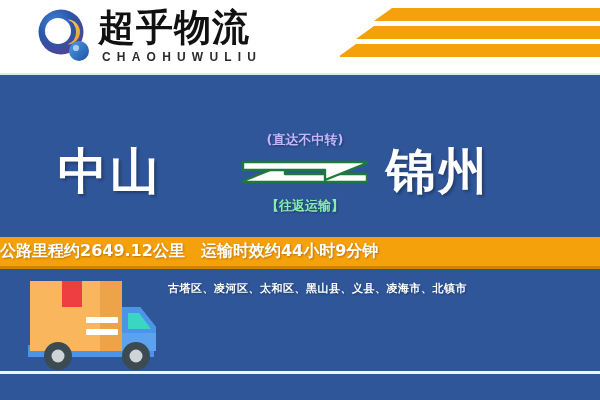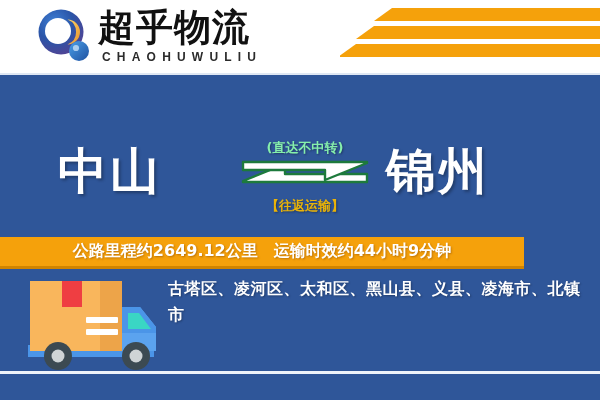--- a/index.html
+++ b/index.html
@@ -65,58 +65,58 @@
     letter-spacing:3px;white-space:nowrap;
     text-shadow:2px 2px 3px rgba(0,0,0,0.30);
   }
   .city-from{left:58px;}
   .city-to{left:386px;}
 
   .mid{
     position:absolute;left:240px;top:38px;width:130px;height:95px;
   }
   .mid-top{
-    position:absolute;left:0;top:8px;width:130px;
+    position:absolute;left:0;top:0;width:130px;
+    text-align:center;
+    font-family:"DejaVu Sans", sans-serif;
+    font-size:13px;color:#c4b5fd;font-weight:bold;
+    white-space:nowrap;
+    text-shadow:1px 1px 2px rgba(0,0,0,0.35);
+  }
+  .mid-arrow{
+    position:absolute;left:-5px;top:22px;width:140px;height:38px;
+  }
+  .mid-bot{
+    position:absolute;left:0;top:66px;width:130px;
     text-align:center;
     font-family:"DejaVu Sans", sans-serif;
     font-size:13px;color:#86efac;font-weight:bold;
     white-space:nowrap;
     text-shadow:1px 1px 2px rgba(0,0,0,0.35);
   }
-  .mid-arrow{
-    position:absolute;left:-5px;top:22px;width:140px;height:38px;
-  }
-  .mid-bot{
-    position:absolute;left:0;top:66px;width:130px;
-    text-align:center;
-    font-family:"DejaVu Sans", sans-serif;
-    font-size:13px;color:#eab308;font-weight:bold;
-    white-space:nowrap;
-    text-shadow:1px 1px 2px rgba(0,0,0,0.35);
-  }
 
   
   .infobar{
-    position:absolute;left:0;top:164px;width:524px;height:29px;
+    position:absolute;left:0;top:164px;width:600px;height:29px;
     background:#f5a10b;
     border-bottom:3px solid #d08400;
-    display:flex;align-items:center;justify-content:center;
+    display:flex;align-items:center;justify-content:flex-start;
   }
   .infobar-text{
     font-family:"DejaVu Sans", sans-serif;
     font-size:16px;font-weight:bold;color:#ffffff;
     white-space:nowrap;letter-spacing:0px;
     text-shadow:1px 1px 2px rgba(120,60,0,0.45);
   }
 
   
   .dest{
     position:absolute;left:168px;top:203px;width:424px;
     font-family:"DejaVu Sans", sans-serif;
-    font-size:16px;font-weight:bold;color:#ffffff;
+    font-size:11px;font-weight:bold;color:#ffffff;
     line-height:26px;letter-spacing:0.5px;
     text-shadow:1px 1px 2px rgba(0,0,0,0.30);
   }
 
   
   .truck{
     position:absolute;left:22px;top:200px;width:150px;height:105px;
   }
 
   

